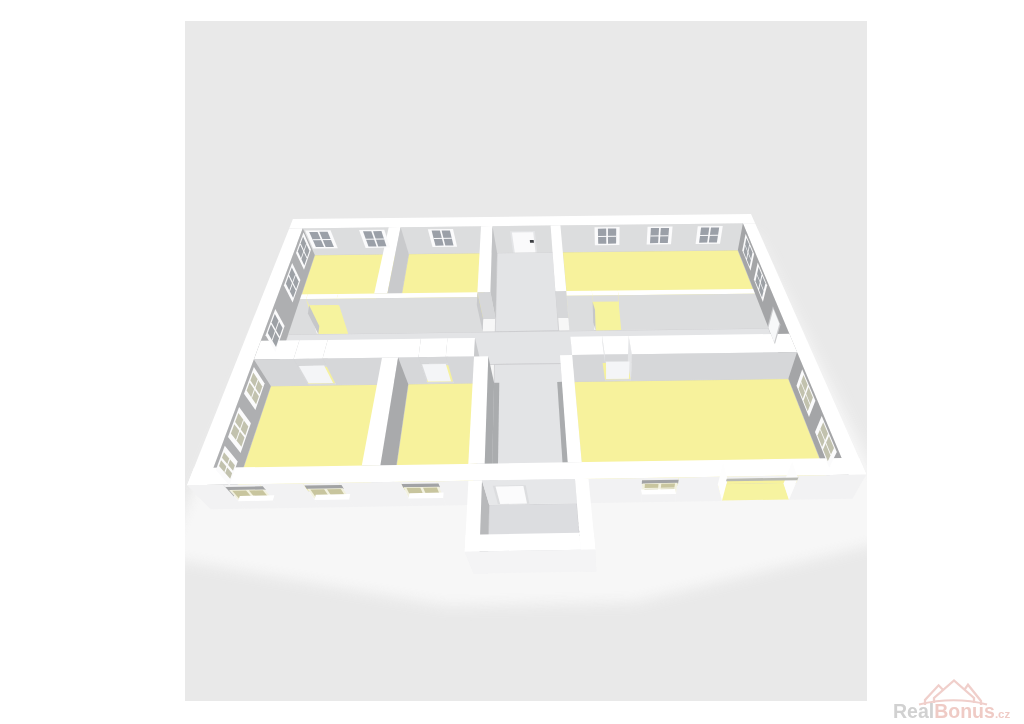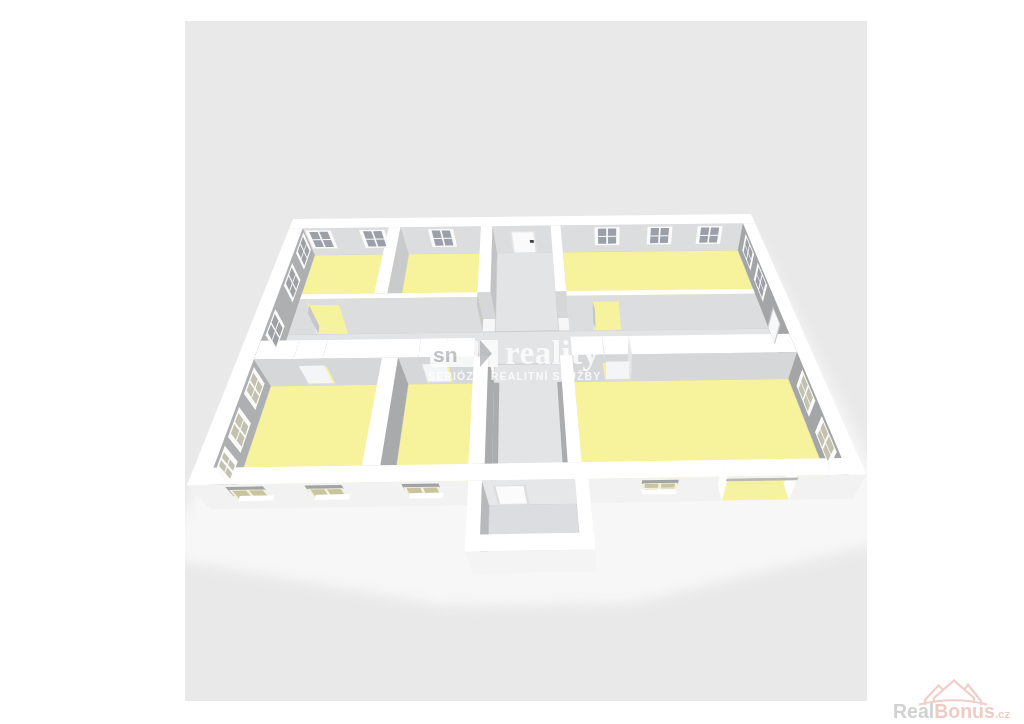--- a/index.html
+++ b/index.html
@@ -284,32 +284,20 @@
 
 <polygon points="428.0,381.6 451.0,381.3 445.8,364.0 422.1,364.3" fill="#f4f5f7"></polygon>
 
 <polygon points="308.6,383.3 333.1,382.9 324.1,365.6 298.8,366.0" fill="#f4f5f7"></polygon>
 
 <polygon points="579.3,531.7 581.9,564.8 580.5,548.6 577.8,514.6" fill="#f4f5f7"></polygon>
 <polygon points="579.2,530.7 579.9,539.6 579.6,536.1 578.9,527.1" fill="#3a3c40"></polygon>
 <polygon points="578.6,523.7 579.3,532.7 579.0,529.0 578.3,519.9" fill="#3a3c40"></polygon>
 </svg></div>
 
-<div id="wm">
-<div class="row">
-<svg width="70" height="27" viewBox="0 0 70 27">
-<path d="M2 0 H46 Q50 0 50 5 V27 H7 Q2 27 2 21 Z" fill="#ffffff"></path>
-<text x="5" y="22" font-family="Liberation Sans, sans-serif" font-weight="bold" font-size="21" fill="#b4b6b8">sn</text>
-<rect x="52" y="0" width="18" height="27" fill="#ffffff"></rect>
-<path d="M52 27 L64 13.5 L52 0 Z" fill="#b4b6b8"></path>
-</svg>
-<span style="font-family:'Liberation Serif',serif;font-weight:bold;font-size:33px;line-height:27px;margin-left:7px;letter-spacing:0.5px;">reality</span>
-</div>
-<div class="sub">SERIÓZNÍ REALITNÍ SLUŽBY</div>
-</div>
 
 <div id="rb">
 <svg width="140" height="60" viewBox="0 0 140 60">
 <g stroke="#eec7c2" stroke-width="2.3" fill="none">
 <path d="M41 43 L41 38 L54.6 23.3 L66 35"></path>
 <path d="M72 40 L84 22.7 L97 39 L97 43"></path>
 </g>
 <path d="M50 41 L50 36 L70 18.5 L90 36 L90 41" fill="#ffffff" stroke="#eec7c2" stroke-width="2.3"></path>
 <path d="M35 42.5 Q70 34 103 42.5" stroke="#eec7c2" stroke-width="2.2" fill="none"></path>
 <text x="9" y="55.5" font-weight="bold" font-size="19.5" font-family="Liberation Sans, sans-serif"><tspan fill="#c9c9c9">Real</tspan><tspan fill="#edc2bc">Bonus</tspan><tspan fill="#edc2bc" font-size="11.5">.cz</tspan></text>

